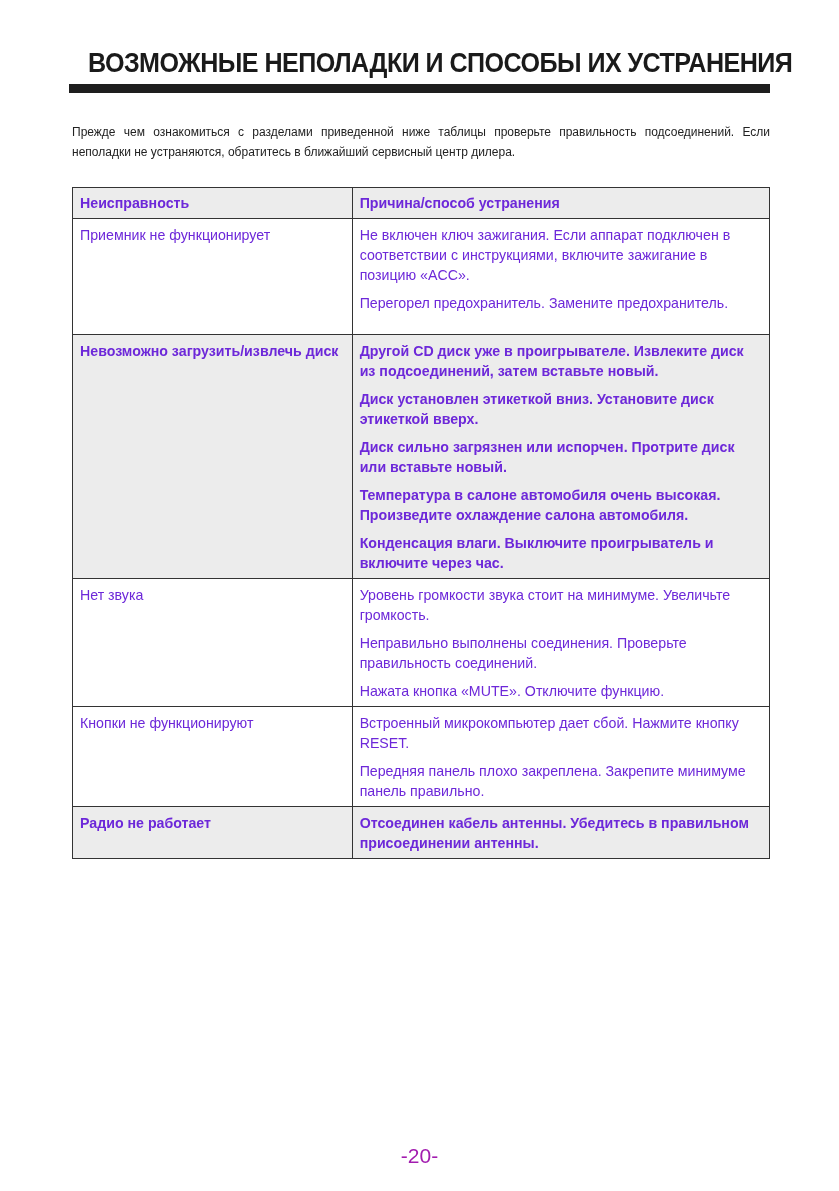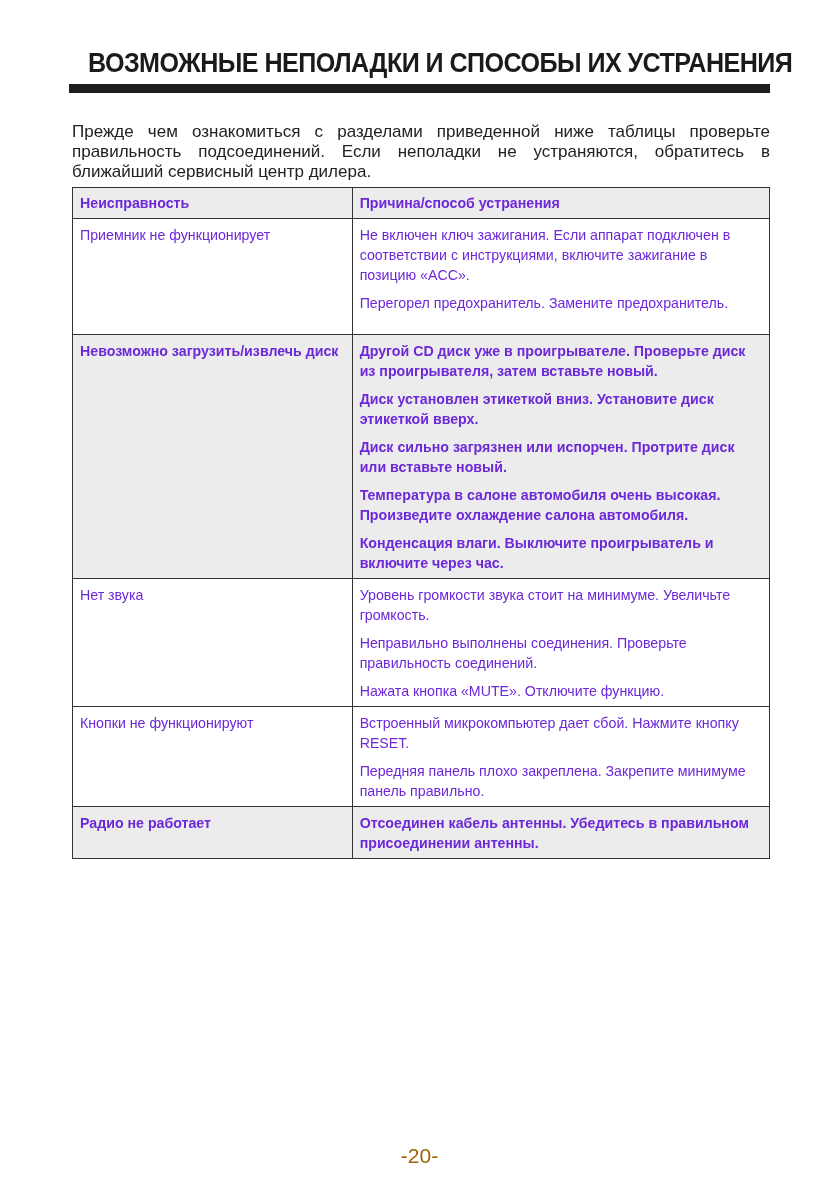--- a/index.html
+++ b/index.html
@@ -29,21 +29,21 @@
     position: absolute;
     left: 69px; top: 84px;
     width: 701px; height: 9px;
     background: #1e1e1e;
   }
 
   .intro {
     position: absolute;
     left: 72px; top: 122px;
     width: 698px;
-    font-size: 17px;
+    font-size: 12px;
     line-height: 20px;
     text-align: justify;
     color: #222;
   }
 
   .trouble-table {
     position: absolute;
     left: 72px; top: 187px;
     width: 698px;
     border-collapse: collapse;
@@ -69,21 +69,21 @@
   .trouble-table td.symptom { padding-top: 6px; }
   .remedy p { margin: 2px 0 8px 0; }
   .remedy p:last-child { margin-bottom: 0; }
 
   .page-number {
     position: absolute;
     left: 0; width: 839px;
     top: 1144px;
     text-align: center;
     font-size: 21px;
-    color: #a16207;
+    color: #a21caf;
   }
 </style>
 </head>
 <body>
 
 <div class="page">
 
   <h1 class="title">ВОЗМОЖНЫЕ НЕПОЛАДКИ И СПОСОБЫ ИХ УСТРАНЕНИЯ</h1>
   <div class="title-rule"></div>
 
@@ -104,21 +104,21 @@
       <tr style="height:116px;">
         <td class="symptom">Приемник не функционирует</td>
         <td class="remedy">
           <p>Не включен ключ зажигания. Если аппарат подключен в соответствии с инструкциями, включите зажигание в позицию «ACC».</p>
           <p>Перегорел предохранитель. Замените предохранитель.</p>
         </td>
       </tr>
       <tr class="shaded" style="height:237px;">
         <td class="symptom">Невозможно загрузить/извлечь диск</td>
         <td class="remedy">
-          <p>Другой CD диск уже в проигрывателе. Проверьте диск из проигрывателя, затем вставьте новый.</p>
+          <p>Другой CD диск уже в проигрывателе. Извлеките диск из подсоединений, затем вставьте новый.</p>
           <p>Диск установлен этикеткой вниз. Установите диск этикеткой вверх.</p>
           <p>Диск сильно загрязнен или испорчен. Протрите диск или вставьте новый.</p>
           <p>Температура в салоне автомобиля очень высокая. Произведите охлаждение салона автомобиля.</p>
           <p>Конденсация влаги. Выключите проигрыватель и включите через час.</p>
         </td>
       </tr>
       <tr style="height:127px;">
         <td class="symptom">Нет звука</td>
         <td class="remedy">
           <p>Уровень громкости звука стоит на минимуме. Увеличьте громкость.</p>

